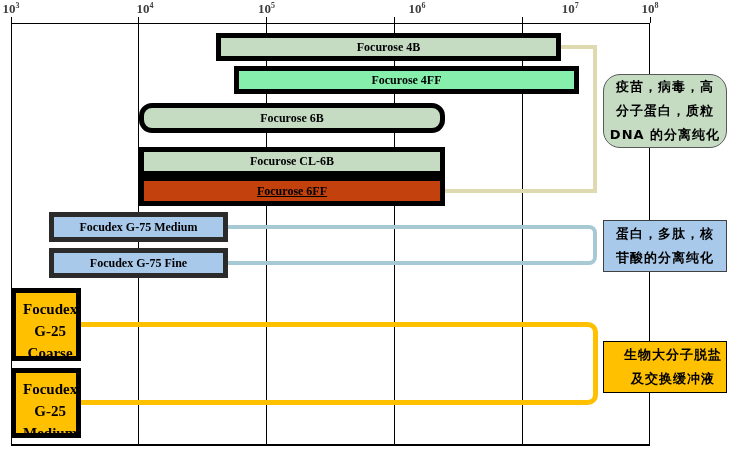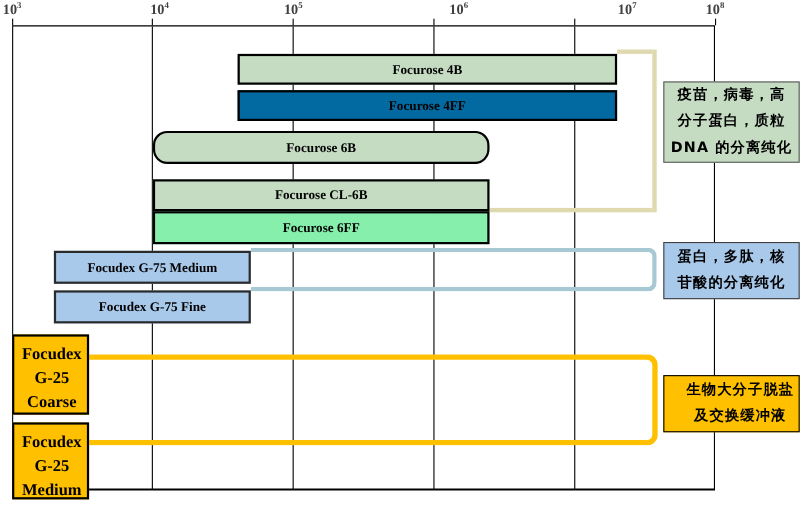--- a/index.html
+++ b/index.html
@@ -6,33 +6,33 @@
   body{width:732px;height:459px;overflow:hidden;position:relative;
        font-family:"Liberation Serif","DejaVu Serif",serif;}
   #stage{position:absolute;left:0;top:0;width:732px;height:459px;background:#fff;}
   #plot-frame{position:absolute;left:11px;top:23px;width:639px;height:423px;
       border:1px solid #000;border-bottom-width:2px;box-sizing:border-box;z-index:1;}
   .gridline{position:absolute;top:24px;height:421px;width:1px;background:#000;z-index:1;}
   .tick-mark{position:absolute;top:17px;height:6px;width:1px;background:#000;z-index:2;}
   .tick-label{position:absolute;top:1px;transform:translateX(-50%);
       font-weight:bold;font-size:13px;line-height:15px;color:#404040;white-space:nowrap;z-index:2;}
   .tick-label sup{font-size:8px;line-height:0;}
-  .bar{position:absolute;box-sizing:border-box;border:2px solid #701a75;
+  .bar{position:absolute;box-sizing:border-box;border:5px solid #701a75;
       display:flex;align-items:center;justify-content:center;
-      font-weight:bold;font-size:12px;color:#000;z-index:4;margin-top:16px;}
+      font-weight:bold;font-size:12px;color:#000;z-index:4;}
   .bar--left{justify-content:flex-start;align-items:flex-start;
       padding:5px 0 0 7px;text-align:center;white-space:pre-line;line-height:22px;font-size:15px;}
   .seg{position:absolute;z-index:3;}
   .bracket{position:absolute;box-sizing:border-box;z-index:3;background:transparent;}
   .ann{position:absolute;z-index:5;display:flex;align-items:center;justify-content:center;
       box-sizing:border-box;border:1px solid #595959;}
   .ann-text{white-space:pre-line;text-align:center;font-weight:bold;font-size:13px;
       line-height:24px;color:#000;letter-spacing:1px;
       font-family:"DejaVu Sans","Liberation Sans",sans-serif;}
-  #ann-agarose{left:603px;top:74px;width:124px;height:74px;}
+  #ann-agarose{left:603px;top:74px;width:124px;height:74px;border-radius:17px;}
   #ann-g75{left:603px;top:220px;width:124px;height:52px;}
   #ann-g25{left:603px;top:341px;width:124px;height:52px;padding-left:16px;}
 </style>
 </head>
 <body>
 
 <div id="stage">
   <div id="plot-frame"></div>
 
   <div class="ann" id="ann-agarose" style="background: rgb(197, 220, 195); border-color: rgb(89, 89, 89);">
@@ -58,24 +58,24 @@
     <div class="tick-label" style="left: 266.6px;">10<sup>5</sup></div>
     <div class="gridline" style="left: 393.9px;"></div>
     <div class="tick-mark" style="left: 393.9px;"></div>
     <div class="tick-label" style="left: 417px;">10<sup>6</sup></div>
     <div class="gridline" style="left: 521.7px;"></div>
     <div class="tick-mark" style="left: 521.7px;"></div>
     <div class="tick-label" style="left: 522.2px; margin-left: 48px;">10<sup>7</sup></div>
     <div class="tick-mark" style="left: 649.5px;"></div>
     <div class="tick-label" style="left: 650px;">10<sup>8</sup></div>
     <div class="bar" style="left: 216px; width: 345px; top: 33px; height: 28px; background: rgb(197, 220, 195); border-color: rgb(0, 0, 0);">Focurose 4B</div>
-    <div class="bar" style="left: 216px; width: 345px; top: 66px; height: 28px; background: #0369a1; border-color: rgb(0, 0, 0);">Focurose 4FF</div>
+    <div class="bar" style="left: 234px; width: 345px; top: 66px; height: 28px; background: #86efac; border-color: rgb(0, 0, 0);">Focurose 4FF</div>
     <div class="bar" style="left: 139px; width: 306px; top: 103px; height: 30px; background: rgb(197, 220, 195); border-color: rgb(0, 0, 0); border-radius: 13px;">Focurose 6B</div>
     <div class="bar" style="left: 139px; width: 306px; top: 147px; height: 29px; background: rgb(197, 220, 195); border-color: rgb(0, 0, 0);">Focurose CL-6B</div>
-    <div class="bar" style="left: 139px; width: 306px; top: 176px; height: 30px; background: #86efac; border-color: rgb(0, 0, 0);">Focurose 6FF</div>
+    <div class="bar" style="left: 139px; width: 306px; top: 176px; height: 30px; background: #c2410c; border-color: rgb(0, 0, 0); text-decoration: underline;">Focurose 6FF</div>
     <div class="bar" style="left: 49px; width: 179px; top: 212px; height: 30px; background: rgb(169, 201, 235); border-color: rgb(43, 43, 43);">Focudex G-75 Medium</div>
     <div class="bar" style="left: 49px; width: 179px; top: 248px; height: 30px; background: rgb(169, 201, 235); border-color: rgb(43, 43, 43);">Focudex G-75 Fine</div>
     <div class="bar bar--left" style="left: 11px; width: 70px; top: 288px; height: 73px; background: rgb(255, 192, 0); border-color: rgb(0, 0, 0);">Focudex
 G-25
 Coarse</div>
     <div class="bar bar--left" style="left: 11px; width: 70px; top: 368px; height: 70px; background: rgb(255, 192, 0); border-color: rgb(0, 0, 0);">Focudex
 G-25
 Medium</div>
     <div class="seg" style="left: 561px; top: 45px; width: 32px; height: 4px; background: rgb(222, 217, 175);"></div>
     <div class="seg" style="left: 593px; top: 45px; width: 4px; height: 148px; background: rgb(222, 217, 175);"></div>

